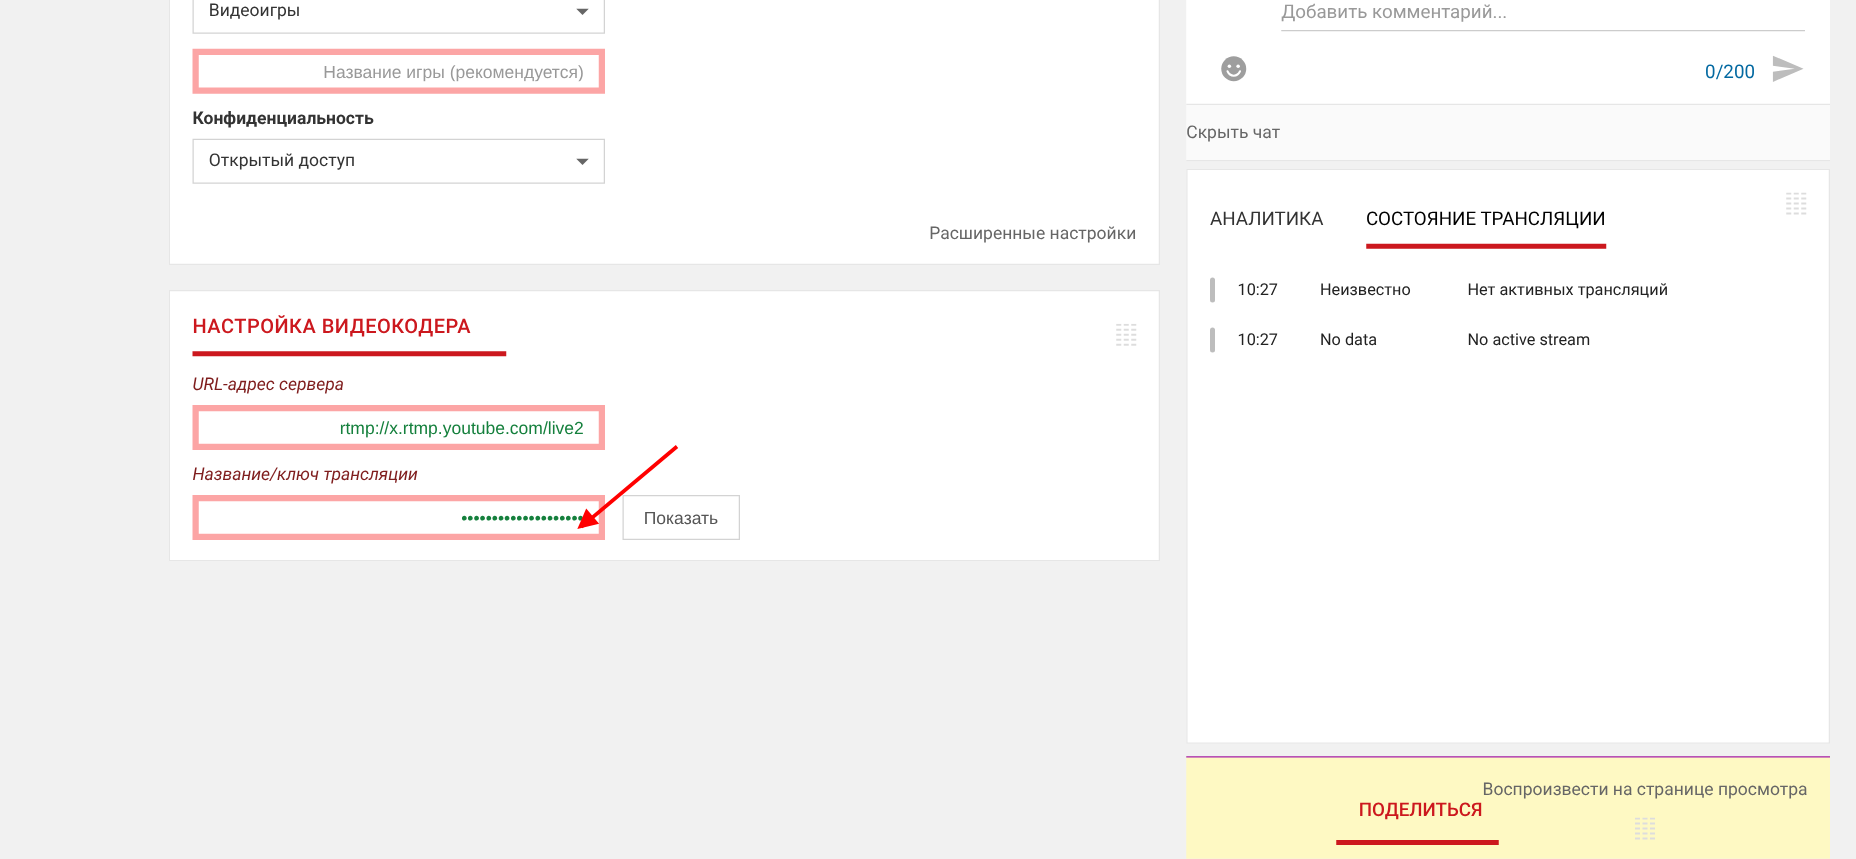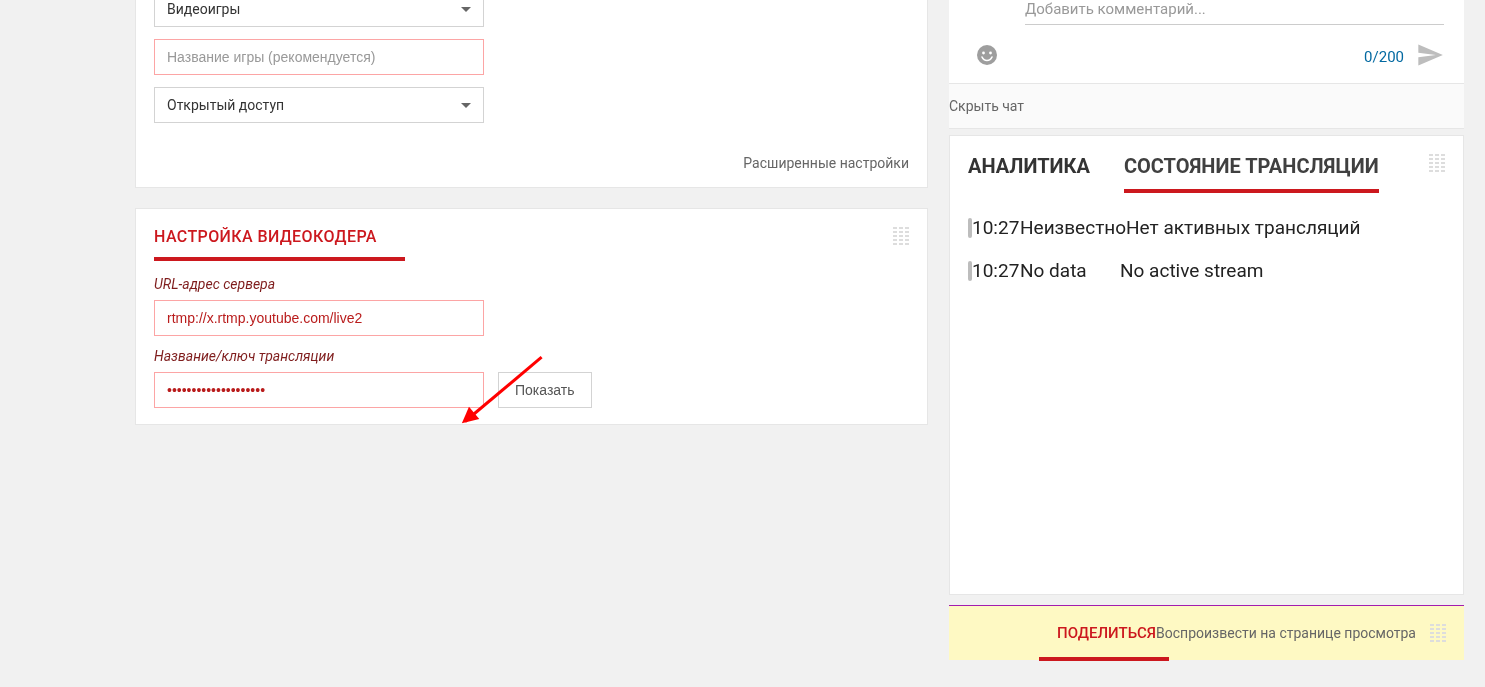--- a/index.html
+++ b/index.html
@@ -40,25 +40,26 @@
 }
 .chev {
   width: 0; height: 0;
   border-left: 5px solid transparent;
   border-right: 5px solid transparent;
   border-top: 5px solid #666;
 }
 .text-input {
   width: 330px;
   height: 36px;
-  border: 1px solid #fca5a5;
+  border: 5px solid #fca5a5;
   padding: 0 12px;
   font-size: 14px;
-  color: #b91c1c;
+  color: #15803d;
   margin-bottom: 12px;
+  text-align: right;
 }
 .text-input::placeholder { color: #999; }
 .field-label {
   font-size: 14px;
   font-weight: 700;
   color: #333;
   margin-bottom: 8px;
 }
 .plain-label {
   font-size: 14px;
@@ -69,21 +70,21 @@
 .advanced-link {
   text-align: right;
   font-size: 14px;
   color: #666;
   padding: 4px 18px 16px 0;
   cursor: pointer;
 }
 .card-header {
   display: flex;
   justify-content: space-between;
-  align-items: flex-start;
+  align-items: center;
   padding: 18px 18px 0 18px;
 }
 .card-title-wrap { position: relative; }
 .card-title {
   color: #cc181e;
   font-size: 16px;
   font-weight: 500;
   letter-spacing: 0.4px;
   padding-bottom: 14px;
 }
@@ -153,39 +154,41 @@
   min-height: 460px;
   margin-top: 6px;
 }
 .tab-bar {
   display: flex;
   align-items: flex-start;
   padding: 18px 18px 0 18px;
   position: relative;
 }
 .tab {
-  font-size: 20px;
-  font-weight: 700;
+  font-size: 15px;
+  font-weight: 400;
   color: #333;
   padding-bottom: 14px;
   margin-right: 34px;
   cursor: pointer;
-}
-.tab.active { color: #404040; position: relative; }
+  margin-top: 12px;
+}
+.tab.active { color: #000000; position: relative; }
 .tab.active::after {
   content: ""; position: absolute;
   left: 0; right: 0; bottom: -1px;
   height: 4px; background: #cc181e;
 }
 .log-list { padding: 14px 18px; }
 .log-item {
   display: flex;
   align-items: center;
+  gap: 18px;
   padding: 10px 0;
-  font-size: 19px;
+  font-size: 13px;
   color: #222;
 }
 .log-bar {
   width: 4px; height: 20px;
   background: #bdbdbd;
   border-radius: 2px;
 }
 .log-time { min-width: 48px; }
 .log-status { min-width: 100px; }
 
@@ -230,20 +233,21 @@
 <body>
 
 <div class="left-col">
   <div class="card">
     <div class="card-inner">
       <div class="select">
         <span>Видеоигры</span>
         <span class="chev"></span>
       </div>
       <input class="text-input" type="text" placeholder="Название игры (рекомендуется)" style="">
+      <div class="field-label">Конфиденциальность</div>
       <div class="select">
         <span>Открытый доступ</span>
         <span class="chev"></span>
       </div>
     </div>
     <div class="advanced-link">Расширенные настройки</div>
   </div>
 
   <div class="card">
     <div class="card-header">
@@ -317,21 +321,21 @@
         <div>No active stream</div>
       </div>
     </div>
   </div>
 
   <div class="share-card">
     <div class="share-title">
       <span>ПОДЕЛИТЬСЯ</span>
       <div class="share-underline"></div>
     </div>
-    <div style="display:flex; align-items:center; gap:14px;">
+    <div style="display:flex; align-items:center; gap:14px;flex-direction:column;">
       <span class="watch-link">Воспроизвести на странице просмотра</span>
       <div class="drag-handle">
           <span></span>
           <span></span>
           <span></span>
         </div>
     </div>
   </div>
 </div>
 

